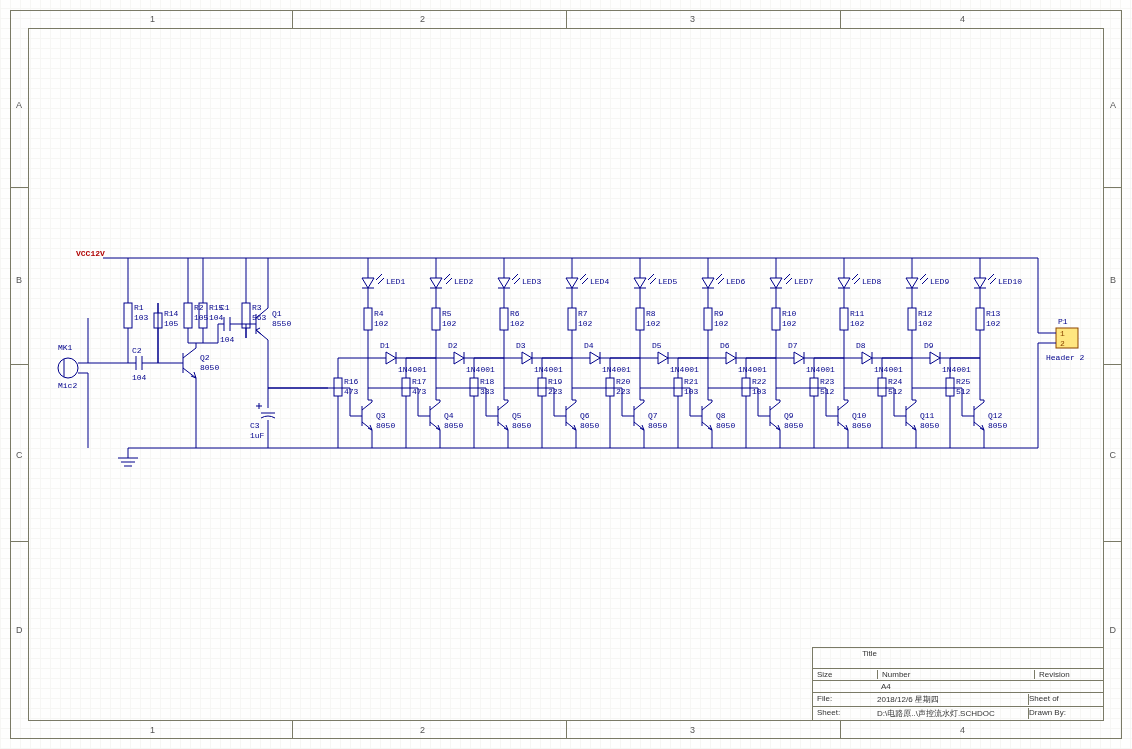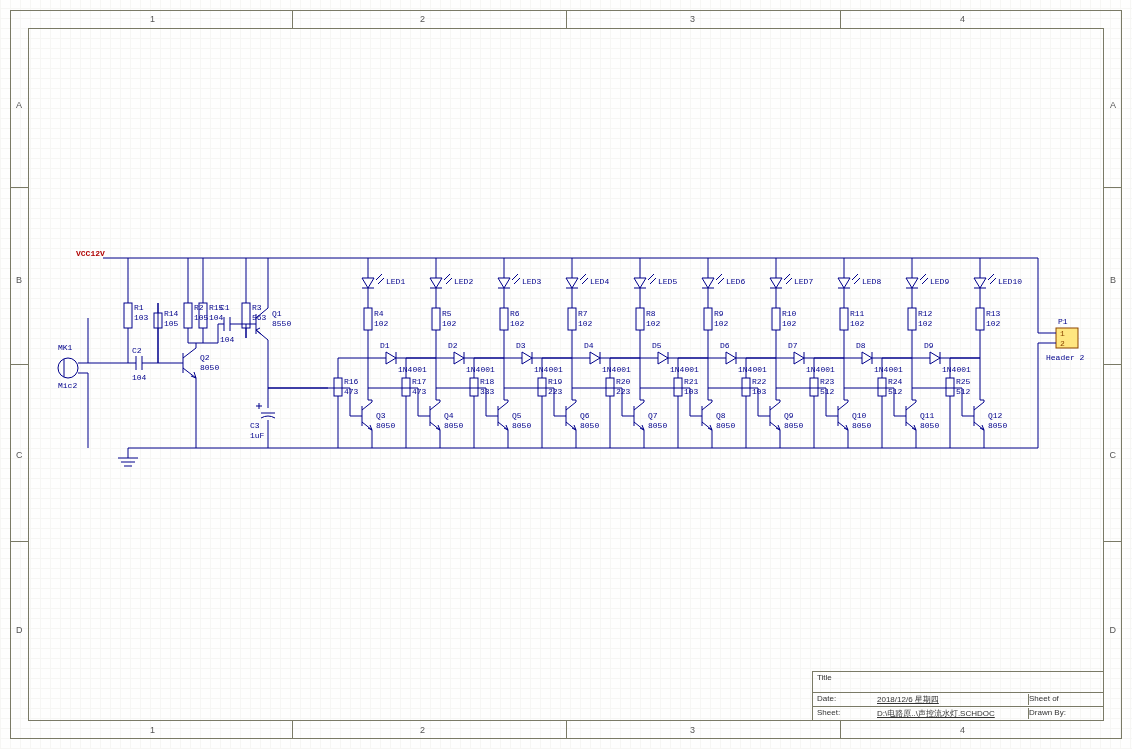--- a/index.html
+++ b/index.html
@@ -14,23 +14,23 @@
   .outer { left:10px; top:10px; right:10px; bottom:10px; }
   .inner { left:28px; top:28px; right:28px; bottom:28px; }
   .grid-label { position:absolute; font-size:9px; color:#555; }
   .divider { position:absolute; background:#7a7a66; }
   .schem text { font-family: "Courier New", monospace; font-size:8px; fill:#00008b; }
   .schem .brown { fill:#8b4500; }
   .schem line, .schem polyline, .schem path, .schem rect, .schem circle { stroke:#00008b; stroke-width:1; fill:none; }
   .schem .netlabel { fill:#b00000; font-weight:bold; }
   .title-block { position:absolute; right:28px; bottom:28px; width:290px; border:1px solid #7a7a66; font-size:8px; color:#333; }
   .title-block div { border-top:1px solid #7a7a66; padding:1px 4px; display:flex; }
-  .title-block .row0 { border-top:none; height:18px; }
+  .title-block .row0 { border-top:none; height:18px;text-align:right; }
   .title-block .lbl { width:60px; }
-  .title-block .val { flex:1;text-decoration:underline; }
+  .title-block .val { flex:1; }
   svg.schem { position:absolute; left:28px; top:28px; width:1076px; height:693px; }
   .p1 rect.body { fill:#ffe680; stroke:#8b4500; }
 </style>
 </head>
 <body>
 
 <div class="sheet">
   <div class="frame outer"></div>
   <div class="frame inner"></div>
 
@@ -574,21 +574,31 @@
       <text x="1018" y="332">Header 2</text>
     </g>
   </svg>
 
   <div class="title-block">
     <div class="row0">
         <span class="lbl">Title</span>
         <span class="val"></span>
       </div>
     <div>
-      <span class="lbl">Date:</span>
+      <span class="lbl">Size</span>
+      <span style="width:80px;border-left:1px solid #7a7a66;padding-left:4px">Number</span>
+      <span style="flex:1"></span>
+      <span style="width:60px;border-left:1px solid #7a7a66;padding-left:4px">Revision</span>
+    </div>
+    <div>
+        <span class="lbl"></span>
+        <span style="padding-left:4px">A4</span>
+      </div>
+    <div>
+      <span class="lbl">File:</span>
       <span class="val">2018/12/6 星期四</span>
       <span style="width:70px;border-left:1px solid #7a7a66;">Sheet   of</span>
     </div>
     <div>
       <span class="lbl">Sheet:</span>
       <span class="val">D:\电路原..\声控流水灯.SCHDOC</span>
       <span style="width:70px;border-left:1px solid #7a7a66;padding-left:0">Drawn By:</span>
     </div>
   </div>
 </div>

